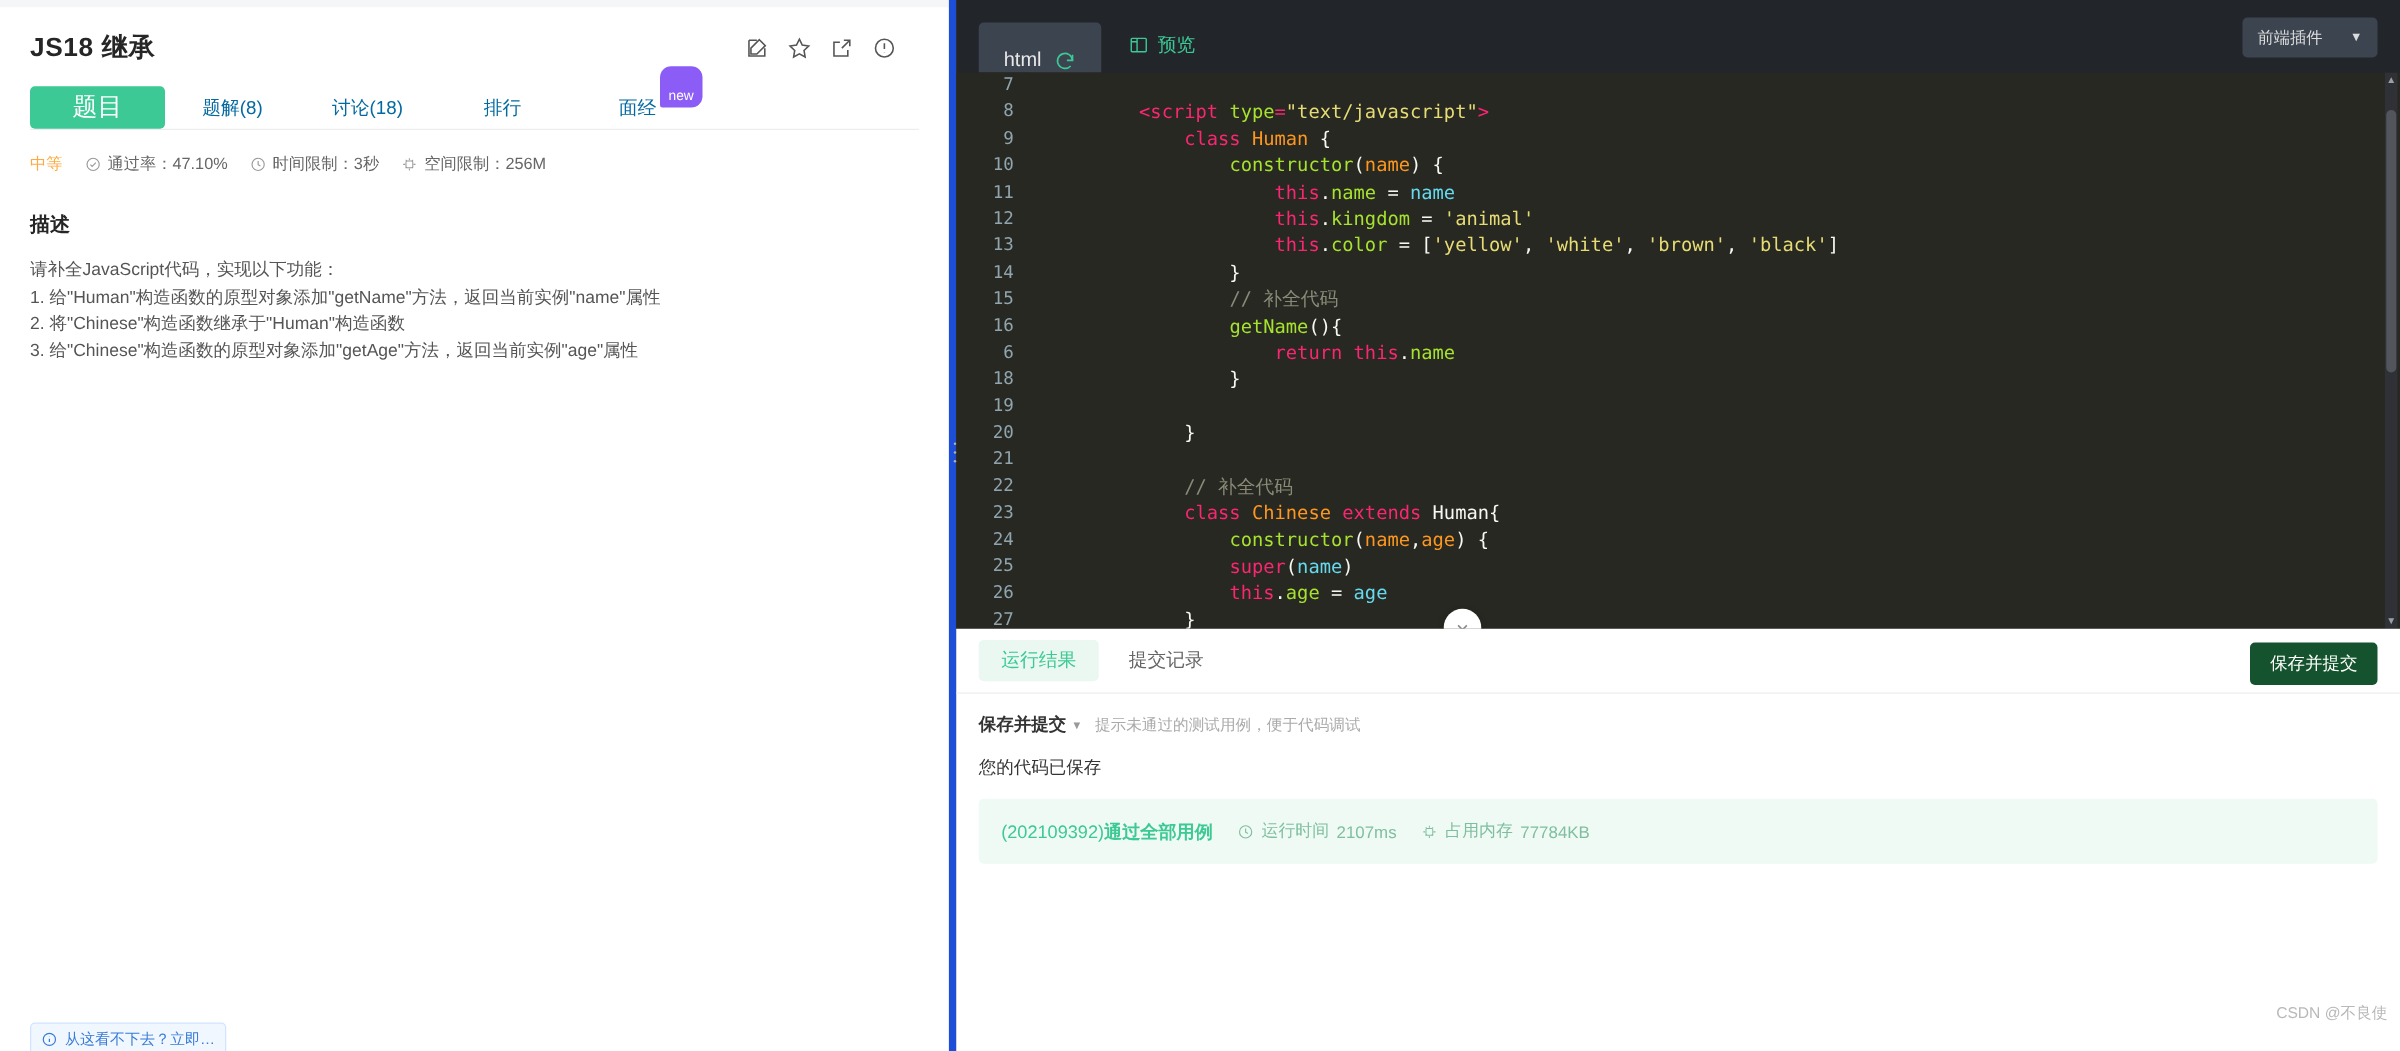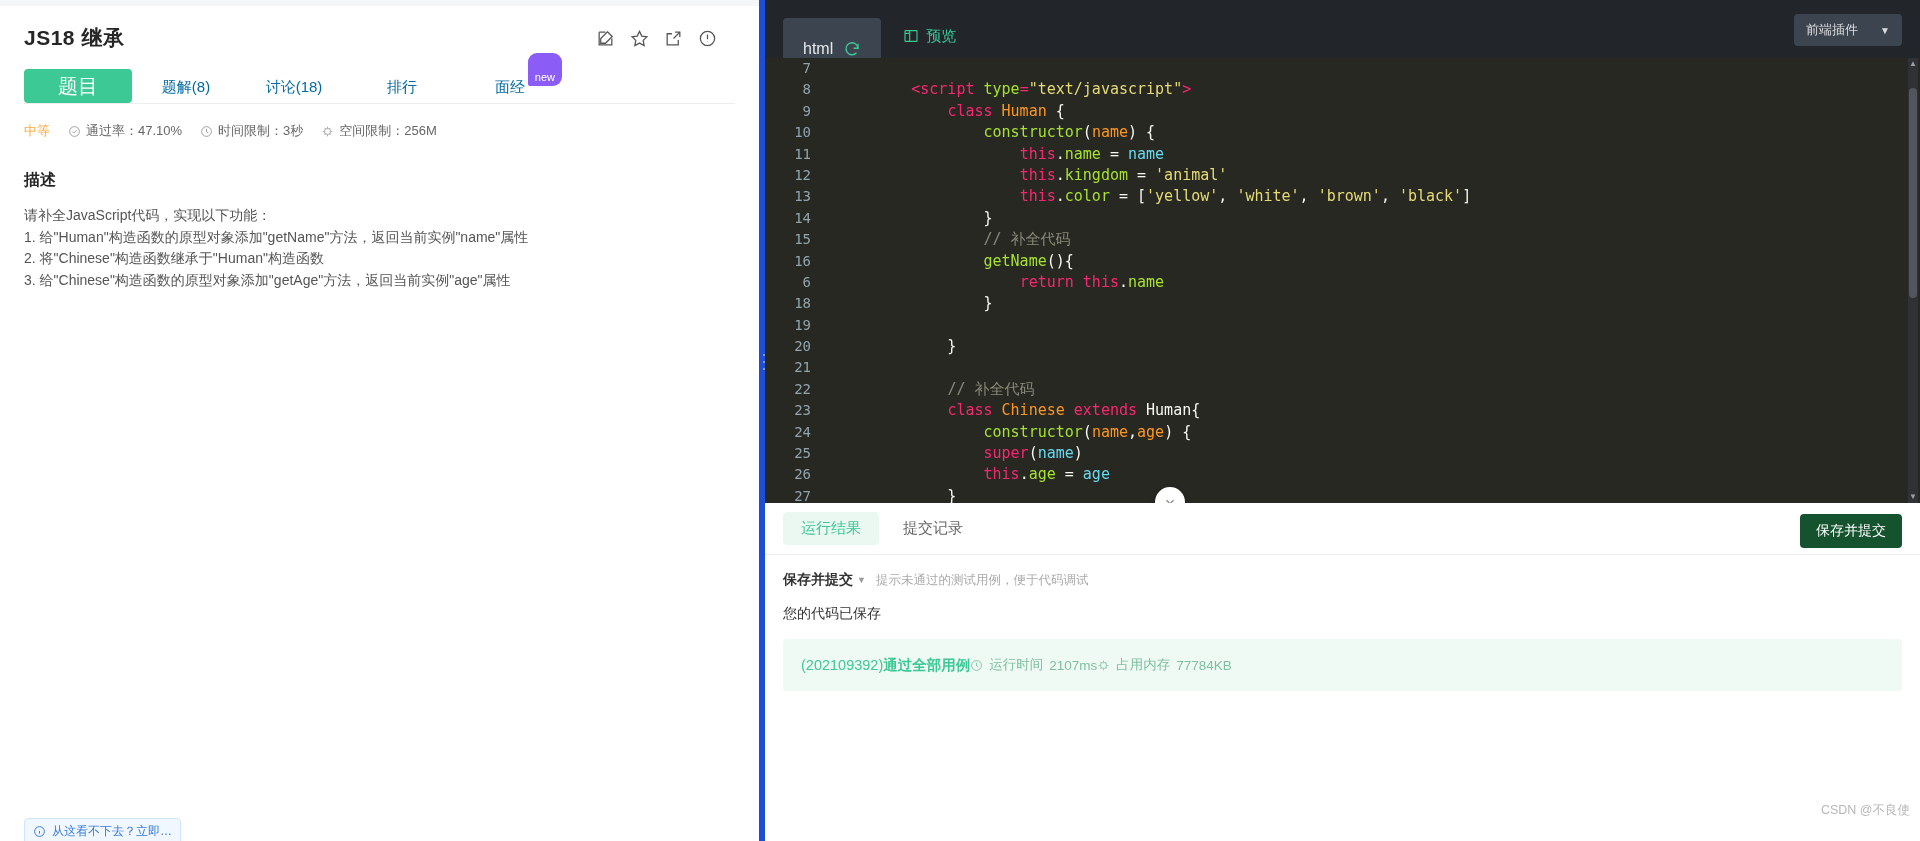--- a/index.html
+++ b/index.html
@@ -184,21 +184,21 @@
   }
   .mode-row {
     display:flex; align-items:center; gap: 10px; padding: 16px 18px 0 18px;
   }
   .mode-name { font-size:14px; font-weight:bold; color:#333; cursor:pointer; }
   .mode-caret { color:#999; font-size:9px; margin-left:-6px; }
   .mode-hint { font-size: 12.5px; color:#aaa; }
   .saved-text { font-size:14px; color:#333; padding: 16px 18px 0 18px;}
   .result-box {
     margin: 16px 18px 0 18px; background:#effaf4; border-radius:4px;
-    height: 52px; display:flex; align-items:center; padding: 0 18px; 
+    height: 52px; display:flex; align-items:center; padding: 0 18px; gap: 20px;
   }
   .rb-link { color:#3cc995; font-size:14.5px; cursor:pointer; }
   .rb-link b { font-weight:bold; }
   .rb-item { display:flex; align-items:center; gap:6px; color:#7fbfa0; font-size:13.5px;}
   .rb-item svg { width:13px; height:13px; display:block; }
 
   .watermark {
     position:absolute; right: 10px; bottom: 22px;
     color:#b8b8b8; font-size:12.5px; z-index: 60;
   }

